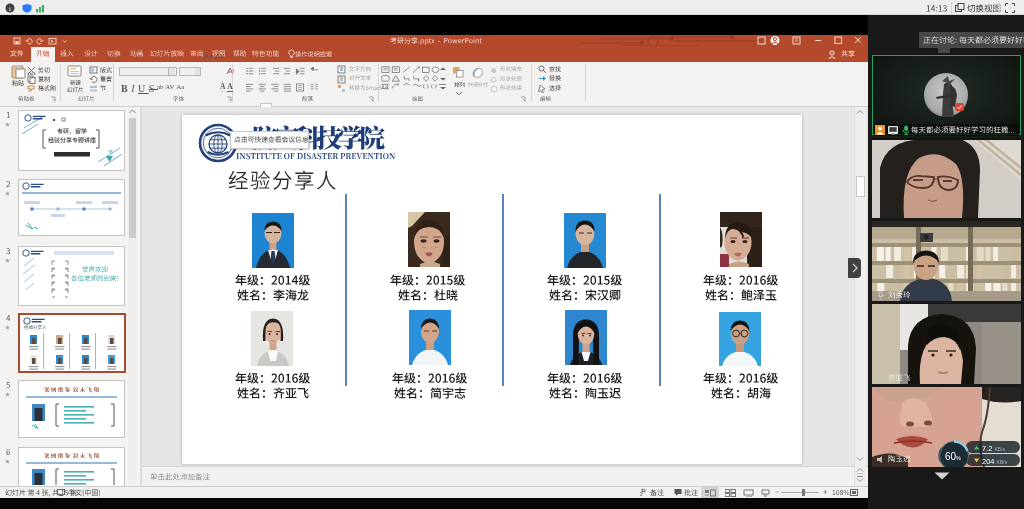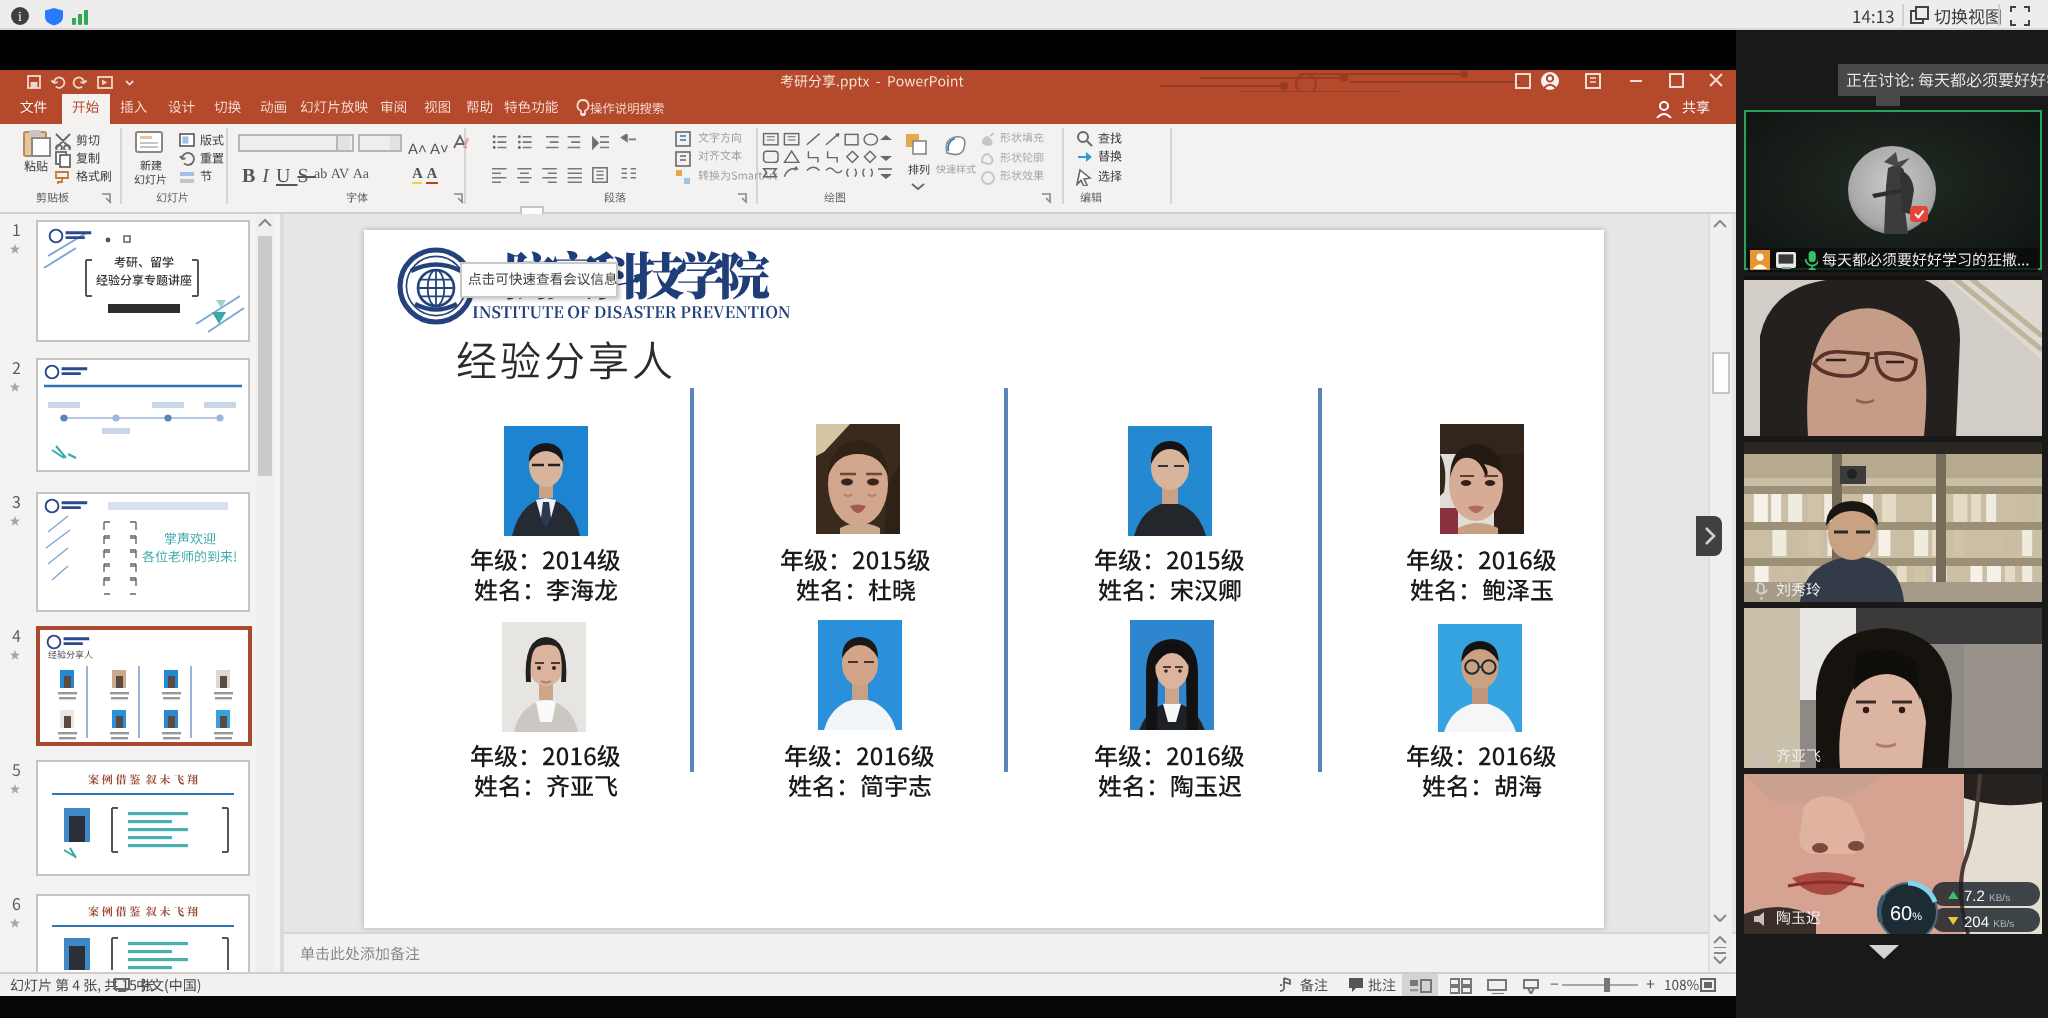--- a/index.html
+++ b/index.html
@@ -189,28 +189,28 @@
 <svg style="position:absolute;left:100px;top:84.5px;overflow:visible" width="8" height="7">
     <path transform="translate(0,5.3)" fill="#3b3a39" d="M0.6 -2.9V-2.5H2.2V0.5H2.6V-2.5H4.6V-0.9C4.6 -0.8 4.6 -0.8 4.5 -0.8C4.4 -0.8 4 -0.8 3.5 -0.8C3.6 -0.7 3.6 -0.5 3.7 -0.3C4.2 -0.3 4.6 -0.3 4.8 -0.4C5 -0.5 5.1 -0.6 5.1 -0.9V-2.9ZM3.8 -5V-4.4H2.2V-5H1.7V-4.4H0.3V-3.9H1.7V-3.2H2.2V-3.9H3.8V-3.2H4.3V-3.9H5.7V-4.4H4.3V-5Z"></path>
   </svg>
 <svg style="position:absolute;left:77.8px;top:96px;overflow:visible" width="18" height="6">
     <path transform="translate(0,4.8)" fill="#605e5c" d="M2.6 -4.1V-3.7H4.7C4.6 -1.3 4.5 -0.4 4.3 -0.2C4.3 -0.2 4.2 -0.1 4.1 -0.1C4 -0.1 3.6 -0.1 3.3 -0.2C3.3 -0 3.4 0.1 3.4 0.2C3.7 0.3 4.1 0.3 4.3 0.3C4.5 0.2 4.6 0.2 4.7 0C4.9 -0.3 5 -1.2 5.1 -3.9C5.1 -3.9 5.1 -4.1 5.1 -4.1ZM0.5 0C0.6 -0.1 0.8 -0.1 2.5 -0.4C2.5 -0.2 2.6 0 2.6 0.2L3 0.1C2.9 -0.4 2.6 -1.1 2.3 -1.6L2 -1.5C2.1 -1.2 2.2 -1 2.3 -0.8L1 -0.6C1.6 -1.3 2.2 -2.2 2.7 -3.1L2.2 -3.2C2.1 -3 2 -2.8 1.9 -2.6L0.9 -2.5C1.2 -3.1 1.6 -3.8 1.9 -4.4L1.5 -4.6C1.2 -3.9 0.8 -3.1 0.6 -2.8C0.5 -2.6 0.4 -2.5 0.3 -2.5C0.3 -2.3 0.4 -2.1 0.4 -2.1C0.5 -2.1 0.7 -2.1 1.7 -2.2C1.3 -1.6 1 -1.1 0.8 -0.9C0.6 -0.6 0.5 -0.4 0.3 -0.4C0.4 -0.3 0.5 -0.1 0.5 0ZM6 -3.5C6 -3.1 5.9 -2.5 5.8 -2.1L6.1 -2C6.3 -2.4 6.3 -3 6.4 -3.5ZM7.6 -3.6C7.5 -3.2 7.3 -2.7 7.2 -2.4L7.4 -2.3C7.6 -2.6 7.8 -3.1 7.9 -3.4ZM6.7 -4.6V-2.8C6.7 -1.8 6.6 -0.7 5.7 0.1C5.8 0.2 6 0.3 6 0.4C6.5 -0 6.8 -0.5 6.9 -1.1C7.2 -0.8 7.5 -0.5 7.6 -0.3L7.9 -0.6C7.8 -0.7 7.2 -1.3 7 -1.5C7.1 -2 7.1 -2.4 7.1 -2.8V-4.6ZM7.9 -4.2V-3.8H9.4V-0.2C9.4 -0.1 9.3 -0 9.2 -0C9.1 -0 8.7 -0 8.3 -0C8.4 0.1 8.5 0.3 8.5 0.4C9 0.4 9.3 0.4 9.6 0.3C9.8 0.3 9.8 0.1 9.8 -0.2V-3.8H10.8V-4.2ZM12 -4.5V-2.6C12 -1.7 11.9 -0.7 11.2 0.1C11.3 0.2 11.5 0.4 11.5 0.5C12 -0.1 12.3 -0.8 12.4 -1.5H14.7V0.4H15.1V-1.9H12.4C12.4 -2.1 12.4 -2.4 12.4 -2.6V-2.8H16V-3.2H14.4V-4.6H14V-3.2H12.4V-4.5Z"></path>
   </svg>
 <div style="position:absolute;left:119px;top:67px;width:58px;height:9px;background:#f0eeec;border:1px solid #b8b6b4"></div>
 <div style="position:absolute;left:168px;top:68px;width:7px;height:7px;background:#e4e2e0;border-left:1px solid #b8b6b4"></div>
 <div style="position:absolute;left:179px;top:67px;width:22px;height:9px;background:#f0eeec;border:1px solid #b8b6b4"></div>
 <div style="position:absolute;left:195px;top:68px;width:5px;height:7px;background:#e4e2e0"></div>
-<div class="abs" style="left:204px;top:70px;font-size:7.5px;color:#555">A˄ A˅</div>
+<div class="abs" style="left:204px;top:52px;font-size:7.5px;color:#555">A˄ A˅</div>
 <svg style="position:absolute;left:226px;top:67px;" width="9" height="9" viewBox="0 0 9 9">
     <path d="M1 7 L4 1 L7 7 M2 5 h4" stroke="#6a6867" fill="none" stroke-width="0.9"></path>
     <path d="M8 2 l-2 5" stroke="#e6a3a3" stroke-width="1.2"></path>
   </svg>
 <div class="abs" style="left:121px;top:83px;font-size:10px;color:#555;font-family:'Liberation Serif',serif;letter-spacing:3.5px"><b>B</b><i>I</i><u>U</u><s>S</s></div>
 <div class="abs" style="left:157px;top:83px;font-size:7px;color:#555;font-family:'Liberation Serif',serif">ab&nbsp;AV&nbsp;Aa</div>
-<div class="abs" style="left:206px;top:82px;font-size:7.5px;color:#555;font-family:'Liberation Serif',serif"><b style="border-bottom:1.5px solid #f3d23e">A</b>&nbsp;<b style="border-bottom:1.5px solid #c0392b">A</b></div>
+<div class="abs" style="left:220px;top:82px;font-size:7.5px;color:#555;font-family:'Liberation Serif',serif"><b style="border-bottom:1.5px solid #f3d23e">A</b>&nbsp;<b style="border-bottom:1.5px solid #c0392b">A</b></div>
 <svg style="position:absolute;left:172.5px;top:96px;overflow:visible" width="13" height="6">
     <path transform="translate(0,4.8)" fill="#605e5c" d="M2.5 -2V-1.6H0.4V-1.3H2.5V-0.1C2.5 0 2.5 0 2.4 0C2.3 0 1.9 0 1.6 0C1.6 0.1 1.7 0.3 1.8 0.4C2.2 0.4 2.5 0.4 2.7 0.4C2.9 0.3 3 0.2 3 -0.1V-1.3H5.1V-1.6H3V-1.9C3.4 -2.1 3.9 -2.5 4.3 -2.8L4 -3.1L3.9 -3H1.3V-2.6H3.5C3.2 -2.4 2.9 -2.2 2.5 -2ZM2.3 -4.5C2.4 -4.4 2.5 -4.2 2.6 -4H0.4V-2.9H0.8V-3.7H4.6V-2.9H5.1V-4H3.1C3 -4.2 2.9 -4.5 2.7 -4.7ZM6.9 -4.6C6.6 -3.8 6.2 -2.9 5.7 -2.4C5.7 -2.3 5.9 -2.1 5.9 -2C6.1 -2.2 6.2 -2.4 6.4 -2.6V0.4H6.8V-3.3C7 -3.7 7.1 -4.1 7.3 -4.5ZM7.8 -1V-0.6H8.7V0.4H9.1V-0.6H10V-1H9.1V-2.9C9.4 -1.9 10 -1 10.5 -0.5C10.6 -0.6 10.8 -0.7 10.9 -0.8C10.3 -1.3 9.7 -2.2 9.4 -3.1H10.7V-3.5H9.1V-4.6H8.7V-3.5H7.1V-3.1H8.4C8.1 -2.2 7.5 -1.2 6.9 -0.8C7 -0.7 7.2 -0.5 7.2 -0.4C7.8 -1 8.3 -1.9 8.7 -2.8V-1Z"></path>
   </svg>
 <svg style="position:absolute;left:226px;top:96px;" width="7" height="7" viewBox="0 0 7 7">
     <path d="M1 1 h4 v4 M3 3 l2.5 2.5" stroke="#8a8886" fill="none" stroke-width="0.8"></path>
   </svg>
 <svg style="position:absolute;left:246px;top:67px;" width="74" height="9" viewBox="0 0 74 9">
     <g transform="scale(0.9)">
       <g stroke="#7a7876" stroke-width="0.9" fill="none">
         <circle cx="1.2" cy="1.5" r="0.8" fill="#6a6867" stroke="none"></circle>

